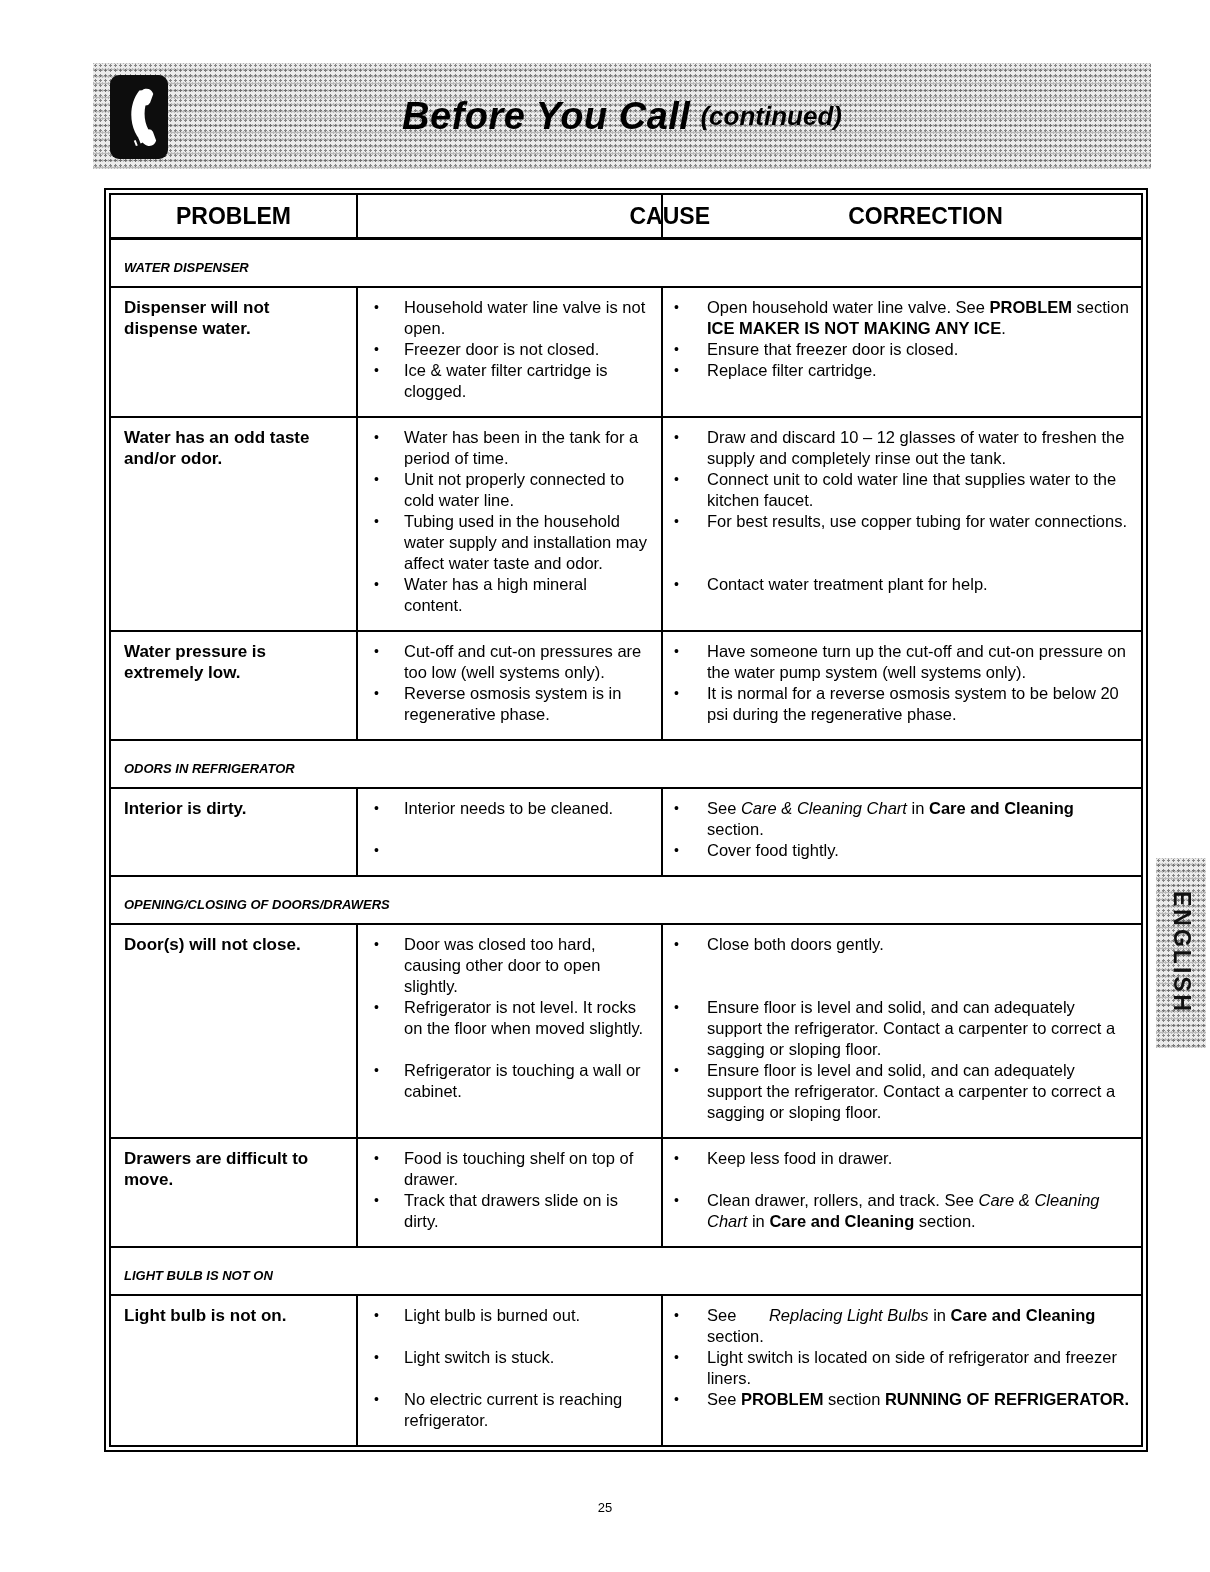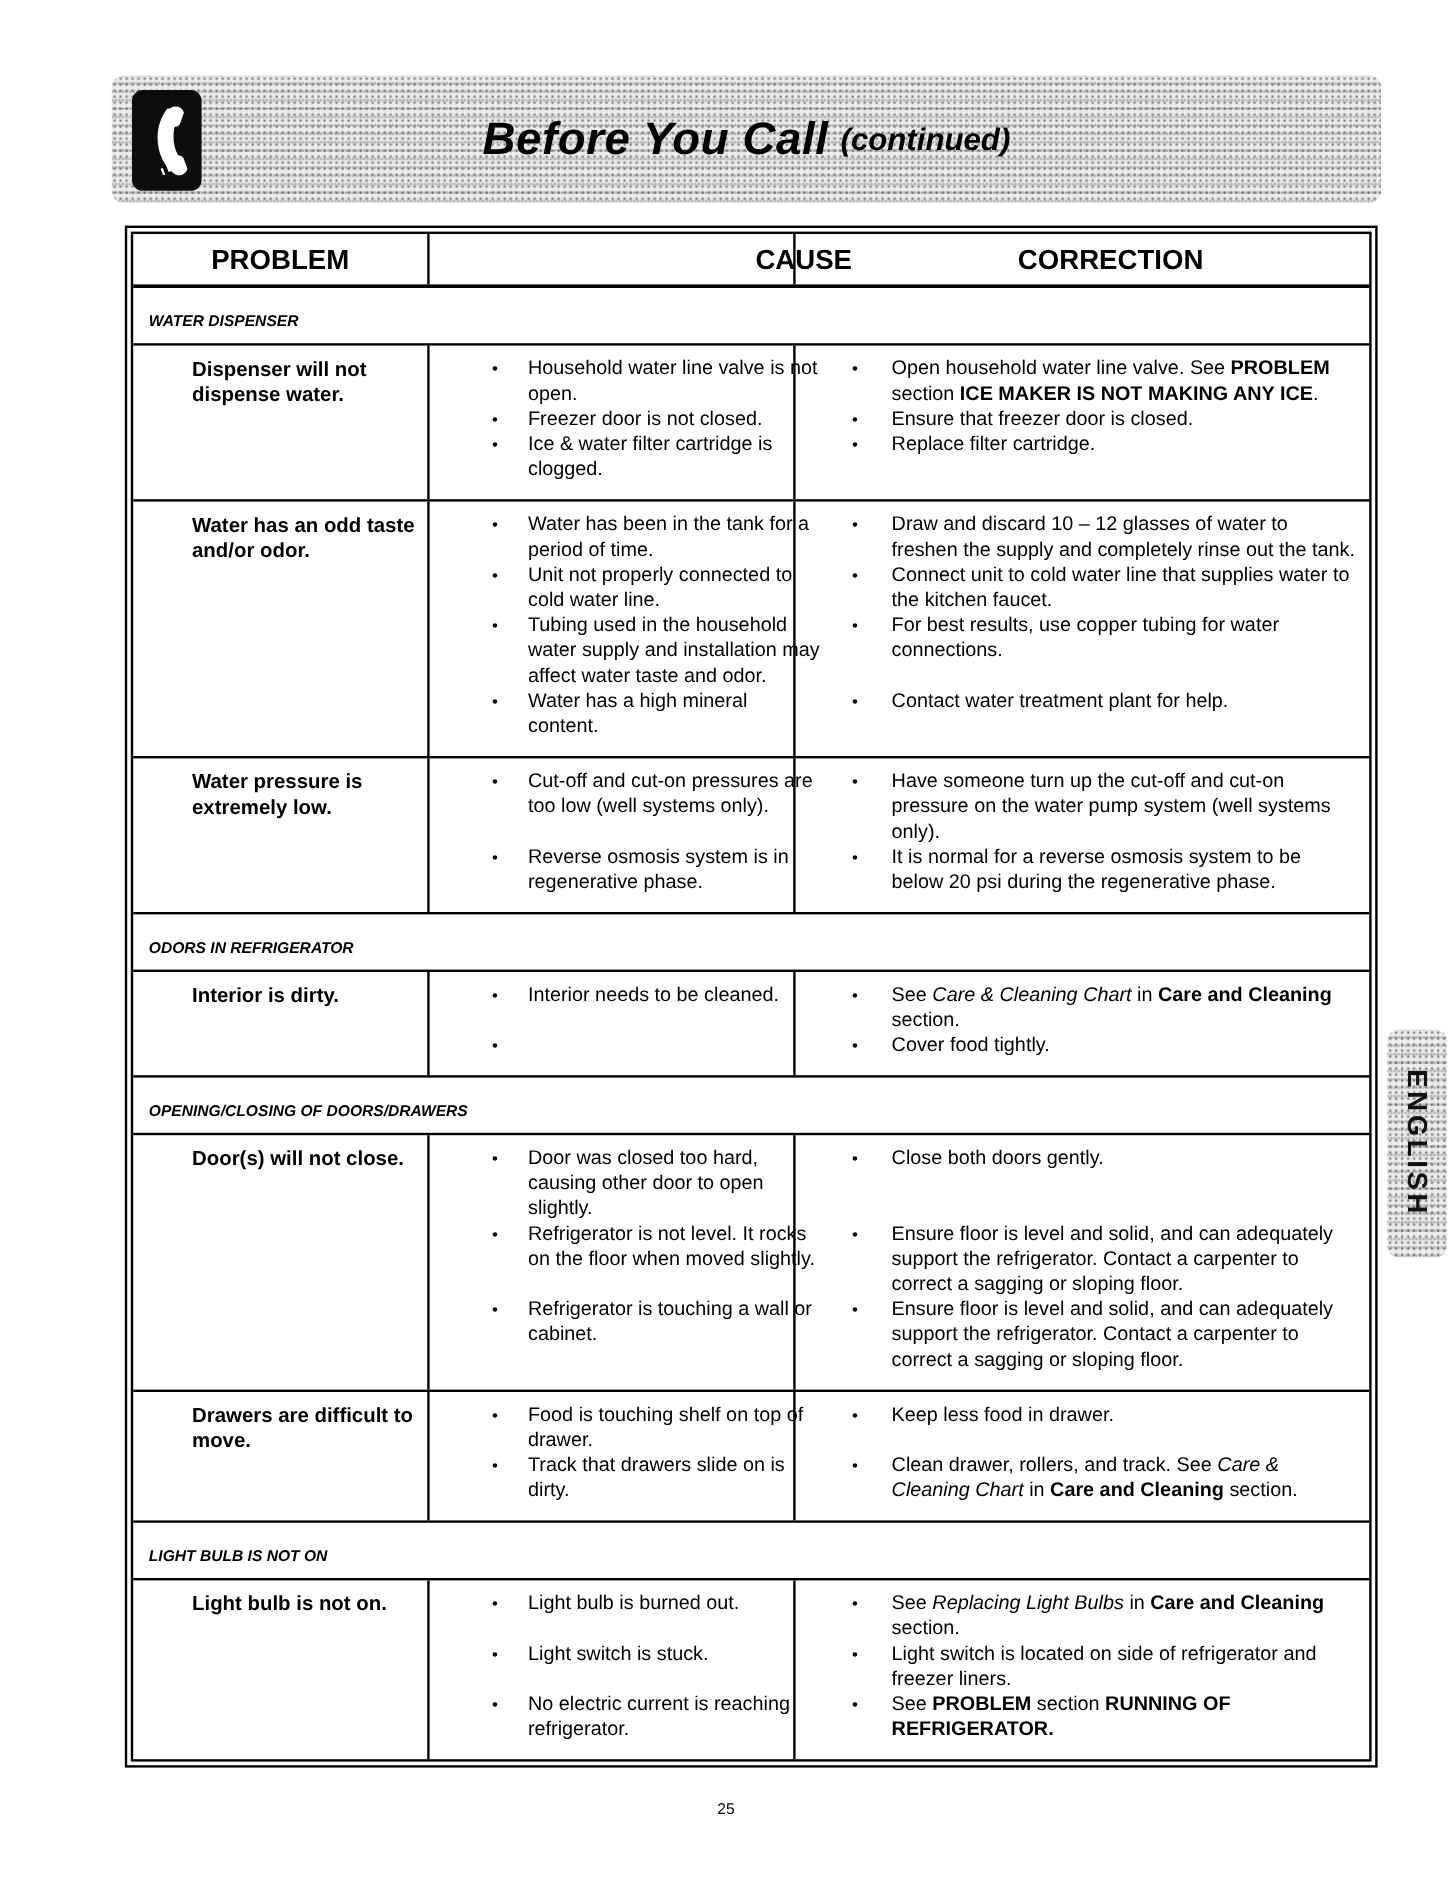--- a/index.html
+++ b/index.html
@@ -11,21 +11,20 @@
   .page { position:absolute; inset:0; }
 
   
   .halftone {
     background-color:#ececec;
     background-image:
       radial-gradient(circle, rgba(30,30,30,.50) 1px, transparent 1.4px),
       radial-gradient(circle, rgba(90,90,90,.35) 1px, transparent 1.5px);
     background-size:5px 5px, 3px 7px;
     background-position:0 0, 2px 3px;
-    border-radius:10px;
   }
 
   
   .header-band {
     position:absolute; left:93px; top:63px; width:1058px; height:106px;
   }
   .phone-badge {
     position:absolute; left:17px; top:12px; width:58px; height:84px;
     background:#0d0d0d; border-radius:9px;
     display:flex; align-items:center; justify-content:center;
@@ -68,21 +67,21 @@
     padding:17px 12px 8px 13px;
     font-weight:bold; font-style:italic; font-size:13px;
   }
 
   .body-row { position:relative; display:flex; border-bottom:2px solid #000; }
   .table-inner > #table-body > :last-child { border-bottom:none; }
 
   .cell-problem {
     width:245px; box-sizing:border-box;
     padding:9px 12px 14px 13px;
-    font-weight:bold; font-size:17px; line-height:21px;margin-left:36px;
+    font-weight:bold; font-size:17px; line-height:21px;
   }
   .cell-pairs { flex:1; display:flex; flex-direction:column; padding:9px 0 14px 0; }
   .pair { display:flex; align-items:stretch; }
   .pair-cause { width:305px; box-sizing:border-box; display:flex; align-items:flex-start; padding-right:12px; }
   .pair-corr  { flex:1; display:flex; align-items:flex-start; padding-right:10px; }
 
   .bullet { flex:0 0 auto; font-size:14px; line-height:21px; text-align:left; }
   .pair-cause .bullet { margin-left:18px; width:30px; }
   .pair-corr  .bullet { margin-left:13px; width:33px; }
   .btxt { flex:1; }
@@ -341,21 +340,21 @@
           <div class="body-row">
             <div class="cell-problem">Light bulb is not on.</div>
             <div class="cell-pairs">
               <div class="pair">
                 <div class="pair-cause">
                   <div class="bullet">•</div>
                   <div class="btxt">Light bulb is burned out.</div>
                 </div>
                 <div class="pair-corr">
                   <div class="bullet">•</div>
-                  <div class="btxt"><span>See </span><span style="font-style: italic;">Replacing Light Bulbs</span><span> in </span><span style="font-weight: bold;">Care and Cleaning</span><span> section.</span></div>
+                  <div class="btxt"><span>See </span><span style="font-style: italic; margin-left: 28px;">Replacing Light Bulbs</span><span> in </span><span style="font-weight: bold;">Care and Cleaning</span><span> section.</span></div>
                 </div>
               </div>
               <div class="pair">
                 <div class="pair-cause">
                   <div class="bullet">•</div>
                   <div class="btxt">Light switch is stuck.</div>
                 </div>
                 <div class="pair-corr">
                   <div class="bullet">•</div>
                   <div class="btxt">Light switch is located on side of refrigerator and freezer liners.</div>

